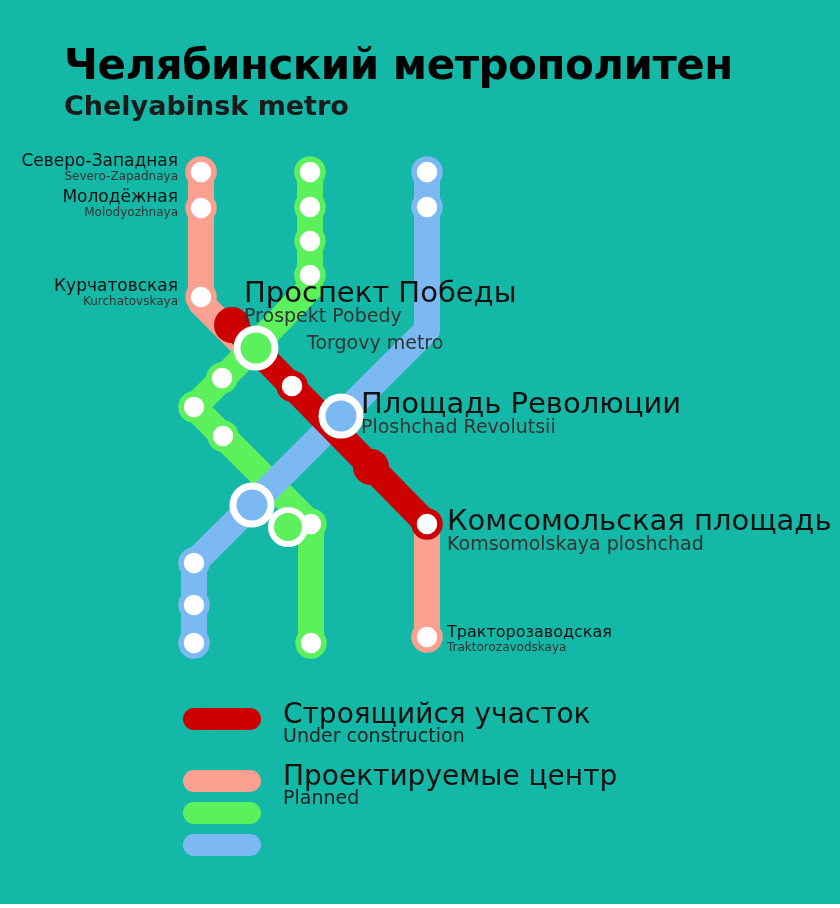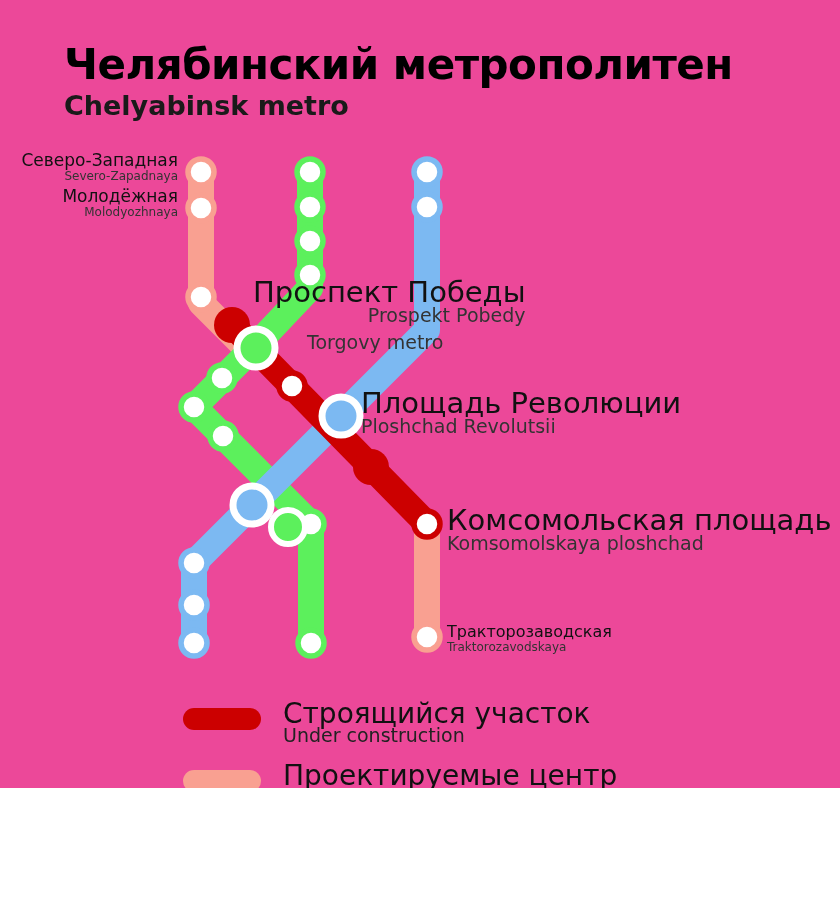--- a/index.html
+++ b/index.html
@@ -4,22 +4,22 @@
 <title>Chelyabinsk metro</title>
 <style>
   html, body {
     margin: 0;
     padding: 0;
     background: #ffffff;
   }
   #page {
     position: relative;
     width: 840px;
-    height: 788px;
-    background: #ec4899;
+    height: 904px;
+    background: #14b8a6;
     font-family: "DejaVu Sans", sans-serif;
     overflow: hidden;
   }
 
   
   .title-block {
     position: absolute;
     left: 64px;
     top: 44px;
   }
@@ -206,22 +206,26 @@
   <div class="stn-label right-align sz-small" style="left:0px; top:152px; width:178px;">
     <span class="ru">Северо-Западная</span>
     <span class="en">Severo-Zapadnaya</span>
   </div>
 
   <div class="stn-label right-align sz-small" style="left:0px; top:188px; width:178px;">
     <span class="ru">Молодёжная</span>
     <span class="en">Molodyozhnaya</span>
   </div>
 
-
-  <div class="stn-label left-align sz-big" style="left:253px; top:278px;text-align:right;">
+  <div class="stn-label right-align sz-small" style="left:0px; top:277px; width:178px;">
+    <span class="ru">Курчатовская</span>
+    <span class="en">Kurchatovskaya</span>
+  </div>
+
+  <div class="stn-label left-align sz-big" style="left:244px; top:278px;">
     <span class="ru">Проспект Победы</span>
     <span class="en">Prospekt Pobedy</span>
   </div>
 
   <div class="stn-label left-align sz-big" style="left:307px; top:334px;">
     <span class="en">Torgovy metro</span>
   </div>
 
   <div class="stn-label left-align sz-big" style="left:361px; top:389px;">
     <span class="ru">Площадь Революции</span>

